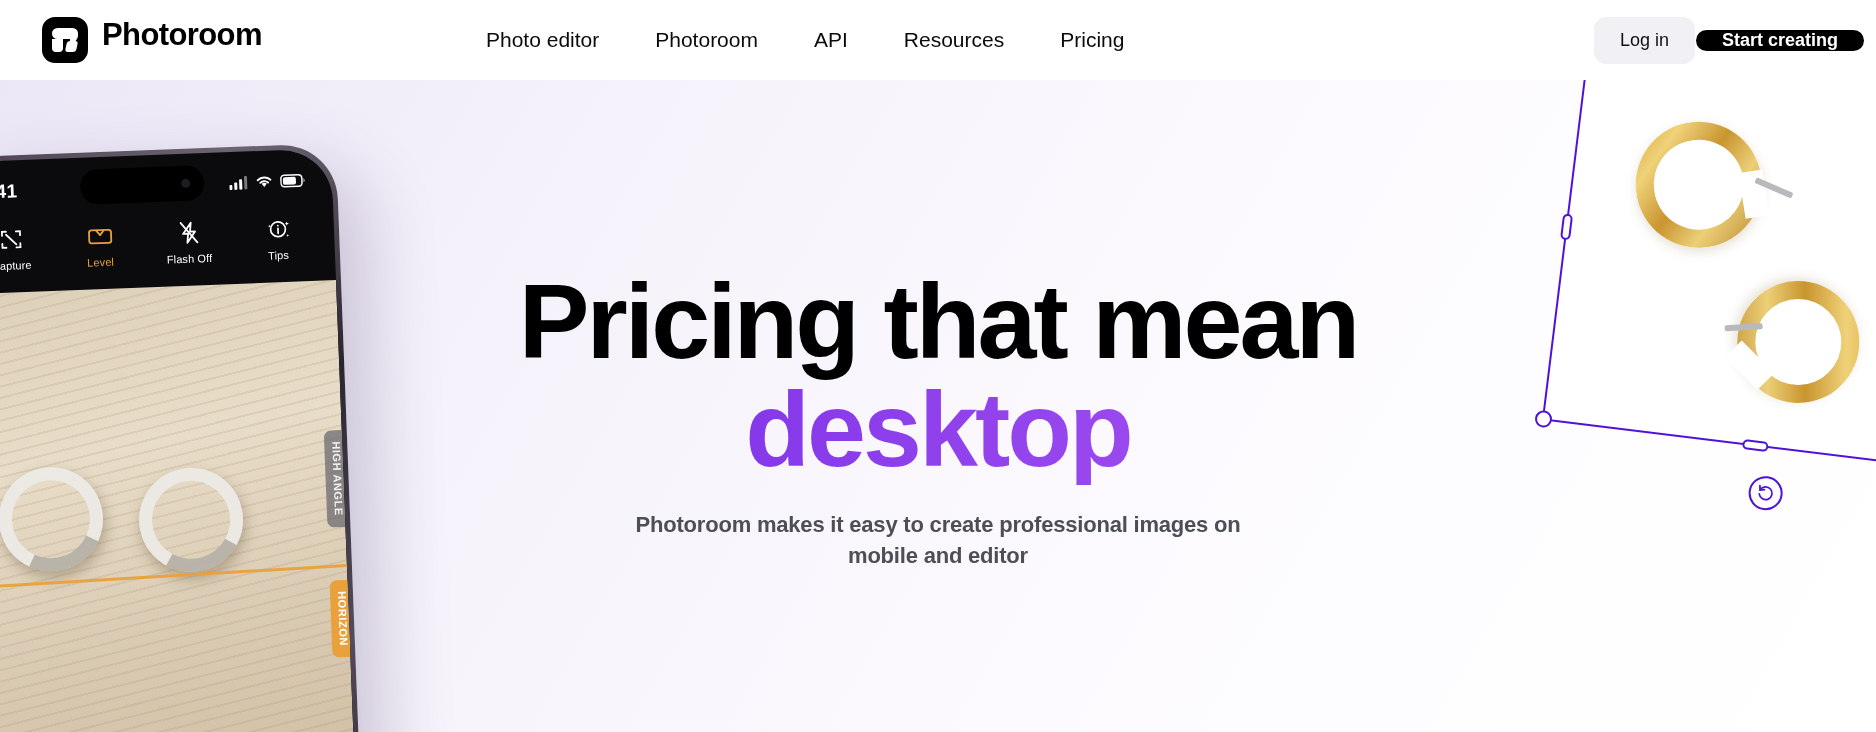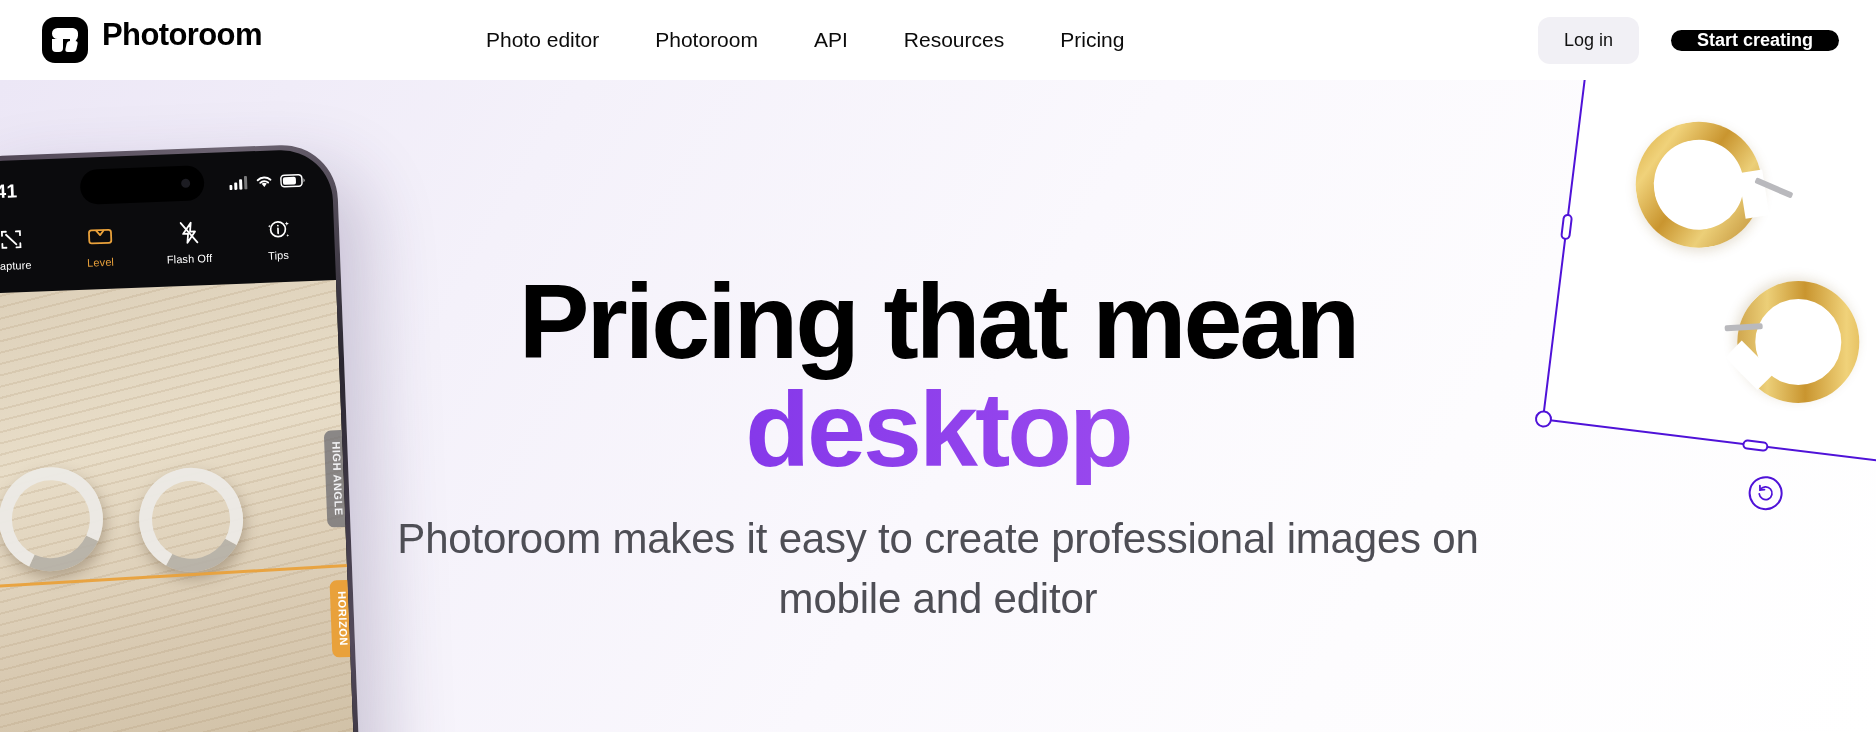--- a/index.html
+++ b/index.html
@@ -63,22 +63,22 @@
     position:absolute; left:486px; top:0; height:80px;
     display:flex; align-items:center; gap:0;
   }
   .nav-item{
     font-size:21px; color:#0b0b0b; font-weight:400;
     padding:0 28px; cursor:pointer; white-space:nowrap;
   }
   .nav-item:first-child{ padding-left:0; }
 
   .header-actions{
-    position:absolute; right:37px; top:0; height:80px;
-    display:flex; align-items:center; gap:32px;
+    position:absolute; right:12px; top:0; height:80px;
+    display:flex; align-items:center; gap:1px;
   }
   .btn-login{
     background:#f1f0f5; color:#111;
     font-size:18px; font-weight:500;
     padding:13px 26px; border-radius:12px;
     border:none; cursor:pointer; white-space:nowrap;
   }
   .btn-start{
     background:#000; color:#fff;
     font-size:18px; font-weight:600;
@@ -109,22 +109,22 @@
   .headline-accent{
     display:block;
     font-size:106px; line-height:1.05;
     font-weight:800; letter-spacing:-3px;
     background:linear-gradient(90deg,#6522dd 0%, #7c31e8 30%, #9b4aee 62%, #c178f2 100%);
     -webkit-background-clip:text; background-clip:text;
     -webkit-text-fill-color:transparent; color:transparent;
   }
   .subhead{
     margin-top:24px;
-    font-size:42px; line-height:1.42;
-    color:#4e4e55; font-weight:400;
+    font-size:22px; line-height:1.42;
+    color:#4e4e55; font-weight:700;
     letter-spacing:-0.2px;
   }
 
   
   .phone-wrap{
     position:absolute; left:-54px; top:78px;
     width:420px; height:640px;
     transform:rotate(-2.2deg);
     transform-origin:left top;
   }

